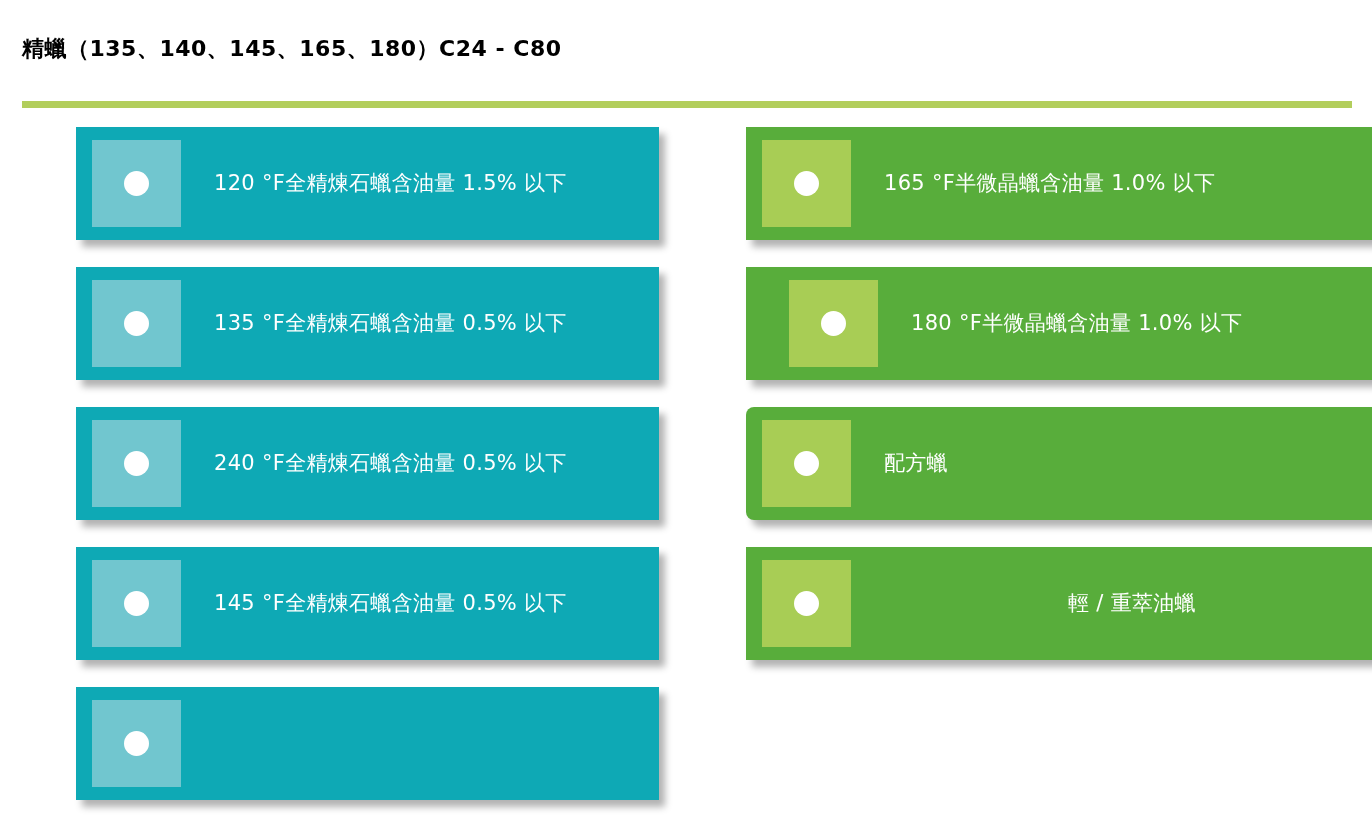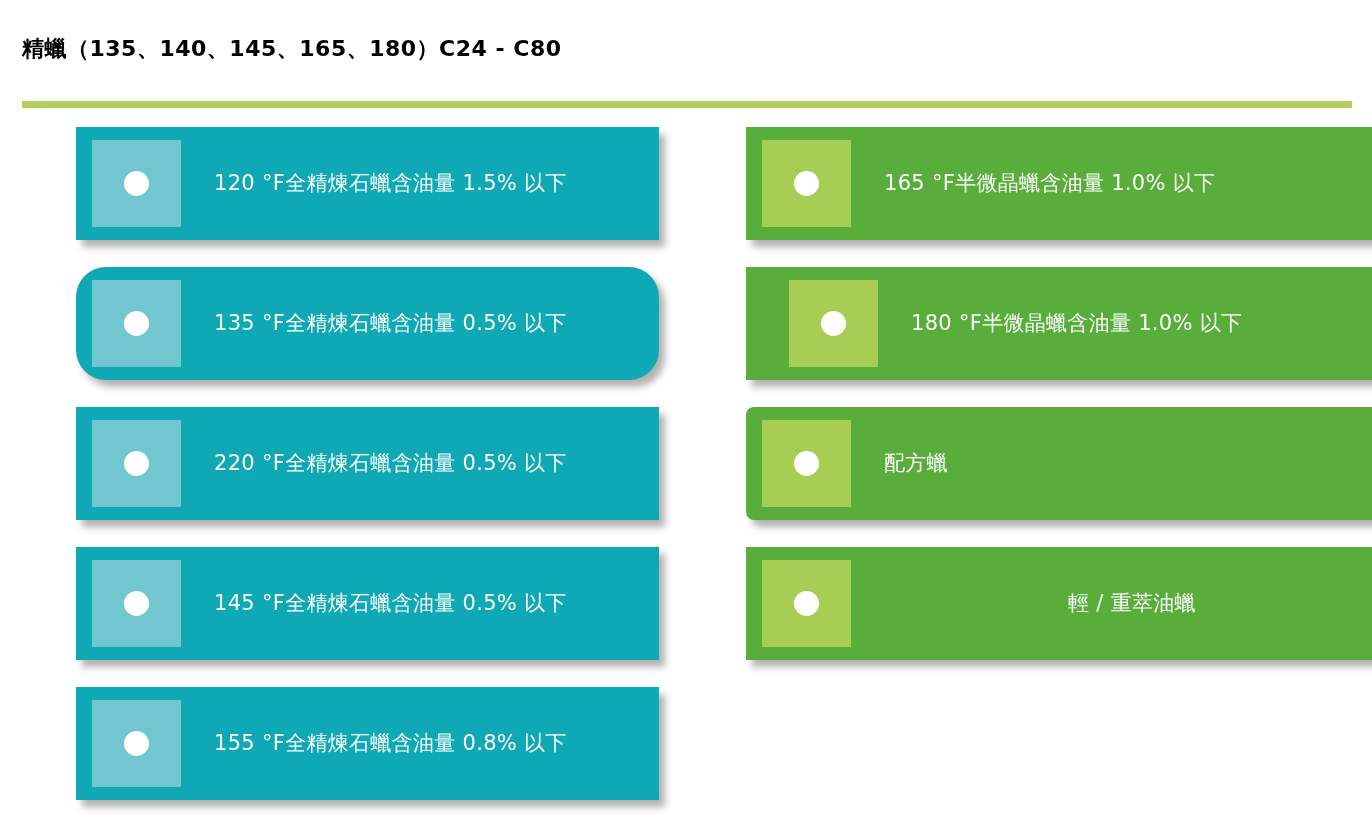--- a/index.html
+++ b/index.html
@@ -107,46 +107,45 @@
 
 <div id="cards">
 
   <div class="card col-left teal" style="top:127px;">
     <div class="card-icon">
       <div class="dot"></div>
     </div>
     <div class="card-label">120 °F全精煉石蠟含油量 1.5% 以下</div>
   </div>
 
-  <div class="card col-left teal" style="top:267px;border-radius:30px;">
+  <div class="card col-left teal" style="top:267px;">
     <div class="card-icon">
       <div class="dot"></div>
     </div>
     <div class="card-label">135 °F全精煉石蠟含油量 0.5% 以下</div>
   </div>
 
   <div class="card col-left teal" style="top:407px;">
     <div class="card-icon">
       <div class="dot"></div>
     </div>
-    <div class="card-label">220 °F全精煉石蠟含油量 0.5% 以下</div>
+    <div class="card-label">240 °F全精煉石蠟含油量 0.5% 以下</div>
   </div>
 
   <div class="card col-left teal" style="top:547px;">
     <div class="card-icon">
       <div class="dot"></div>
     </div>
     <div class="card-label">145 °F全精煉石蠟含油量 0.5% 以下</div>
   </div>
 
   <div class="card col-left teal" style="top:687px;">
     <div class="card-icon">
       <div class="dot"></div>
     </div>
-    <div class="card-label">155 °F全精煉石蠟含油量 0.8% 以下</div>
   </div>
 
   <div class="card col-right green" style="top:127px;">
     <div class="card-icon">
       <div class="dot"></div>
     </div>
     <div class="card-label">165 °F半微晶蠟含油量 1.0% 以下</div>
   </div>
 
   <div class="card col-right green" style="top:267px;padding-left:27px;">

